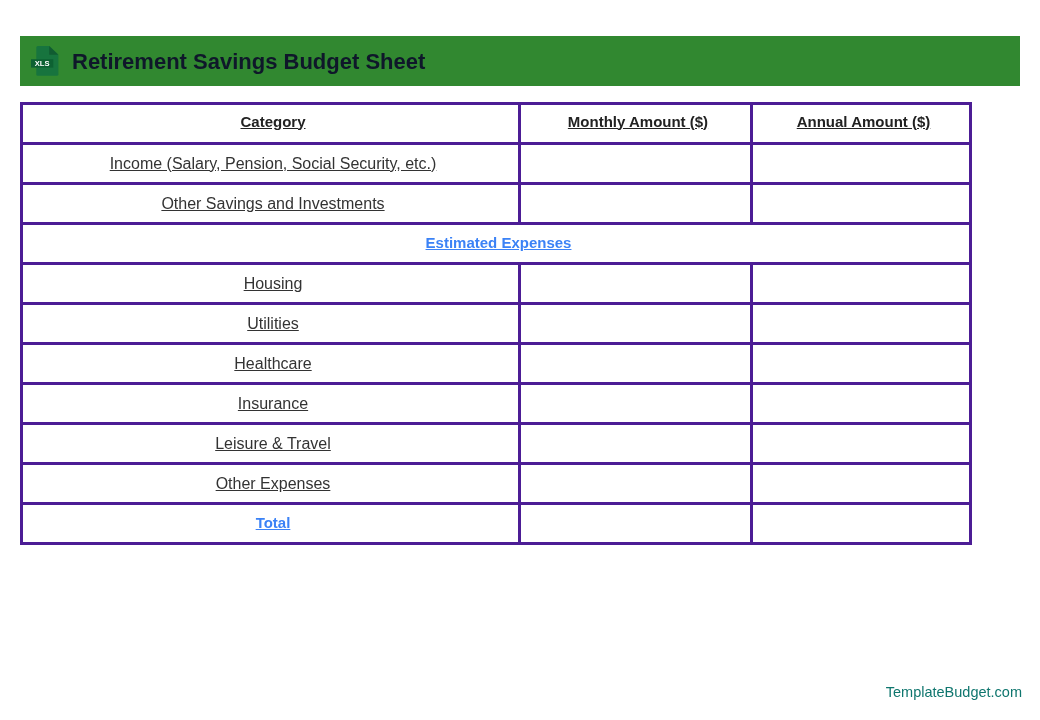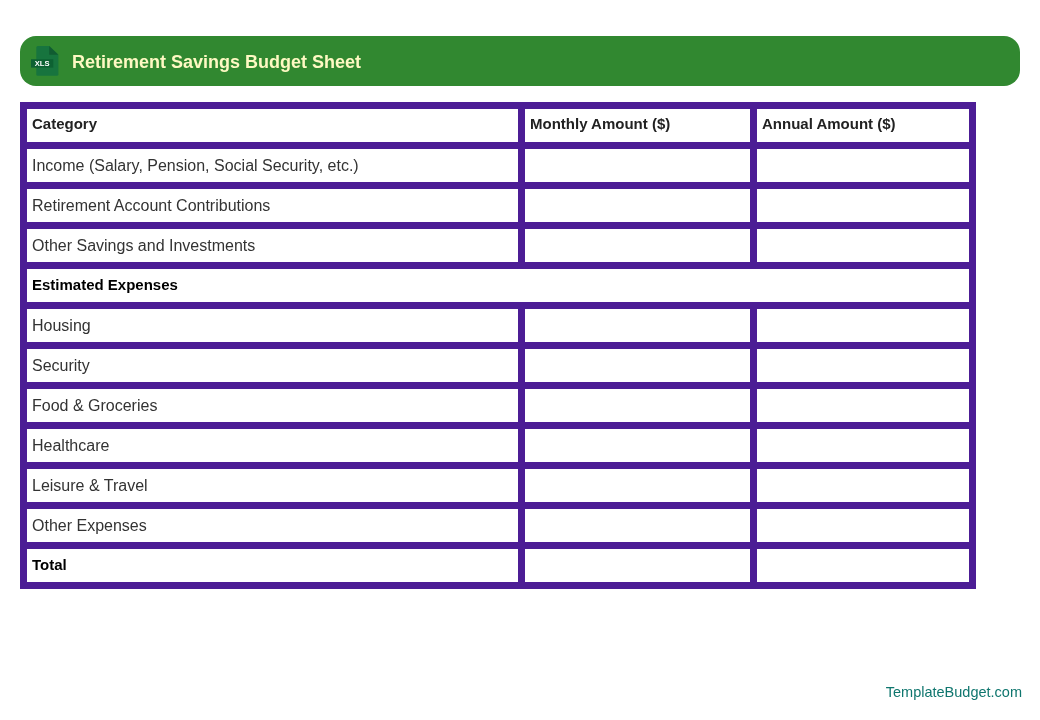--- a/index.html
+++ b/index.html
@@ -1,28 +1,28 @@
 <!DOCTYPE html>
 <html><head>
 <meta charset="utf-8">
 <style>
 * { margin:0; padding:0; box-sizing:border-box; }
 html,body { width:1040px; height:720px; background:#ffffff; font-family:"Liberation Sans",sans-serif; overflow:hidden; }
 body { position:relative; }
-.bar { position:absolute; left:20px; top:36px; width:1000px; height:50px; background:#318830; border-radius:16px; }
+.bar { position:absolute; left:20px; top:36px; width:1000px; height:50px; background:#318830; border-radius:0; }
 .bar svg.icon { position:absolute; left:11px; top:10px; }
-.bar .title { position:absolute; left:52px; top:0.5px; height:58px; line-height:50px; color:#fef9c3; font-size:18px; font-weight:bold; letter-spacing:0px; }
+.bar .title { position:absolute; left:52px; top:0.5px; height:58px; line-height:50px; color:#0f172a; font-size:22px; font-weight:bold; letter-spacing:0px; }
 table { position:absolute; left:20px; top:102px; width:949px; border-collapse:collapse; table-layout:fixed; }
 col.c1 { width:498px; }
 col.c2 { width:232px; }
 col.c3 { width:219px; }
-td,th { border:7px solid #4c1d95; height:40px; padding:0 0 0 5px; vertical-align:middle; text-align:left; }
+td,th { border:3px solid #4c1d95; height:40px; padding:0 0 0 5px; vertical-align:middle; text-align:center;text-decoration:underline; }
 th { font-size:15px; font-weight:bold; color:#222222; padding-bottom:5px; }
 td { font-size:16px; color:#333333;margin-left:34px; }
-td.b { font-size:15px; font-weight:bold; color:#000000; padding-bottom:3px; }
+td.b { font-size:15px; font-weight:bold; color:#3b82f6; padding-bottom:3px; }
 .footer { position:absolute; right:18px; top:684px; font-size:14.5px; color:#0f766e; }
 </style>
 </head>
 <body>
 <div class="bar">
   <svg class="icon" width="30" height="30" viewBox="0 0 30 30">
     <path d="M7.3 0 L18.2 0 L27.4 8.8 L27.4 28.2 Q27.4 29.7 25.9 29.7 L6.8 29.7 Q5.3 29.7 5.3 28.2 L5.3 1.5 Q5.3 0 6.8 0 Z" fill="#17743e"></path>
     <path d="M18.2 0 L27.4 8.8 L18.2 8.8 Z" fill="#115c31"></path>
     <rect x="0" y="13.2" width="22.3" height="8.4" fill="#0d6132"></rect>
     <text x="11.2" y="20.1" font-family="Liberation Sans" font-size="7.6" font-weight="bold" fill="#ffffff" text-anchor="middle">XLS</text>
@@ -40,49 +40,44 @@
         <th>Category</th>
         <th>Monthly Amount ($)</th>
         <th>Annual Amount ($)</th>
       </tr>
 <tr>
         <td>Income (Salary, Pension, Social Security, etc.)</td>
         <td></td>
         <td></td>
       </tr>
 <tr>
-        <td>Retirement Account Contributions</td>
-        <td></td>
-        <td></td>
-      </tr>
-<tr>
         <td>Other Savings and Investments</td>
         <td></td>
         <td></td>
       </tr>
 <tr>
         <td class="b" colspan="3">Estimated Expenses</td>
       </tr>
 <tr>
         <td>Housing</td>
         <td></td>
         <td></td>
       </tr>
 <tr>
-        <td>Security</td>
-        <td></td>
-        <td></td>
-      </tr>
-<tr>
-        <td>Food &amp; Groceries</td>
+        <td>Utilities</td>
         <td></td>
         <td></td>
       </tr>
 <tr>
         <td>Healthcare</td>
+        <td></td>
+        <td></td>
+      </tr>
+<tr>
+        <td>Insurance</td>
         <td></td>
         <td></td>
       </tr>
 <tr>
         <td>Leisure &amp; Travel</td>
         <td></td>
         <td></td>
       </tr>
 <tr>
         <td>Other Expenses</td>

